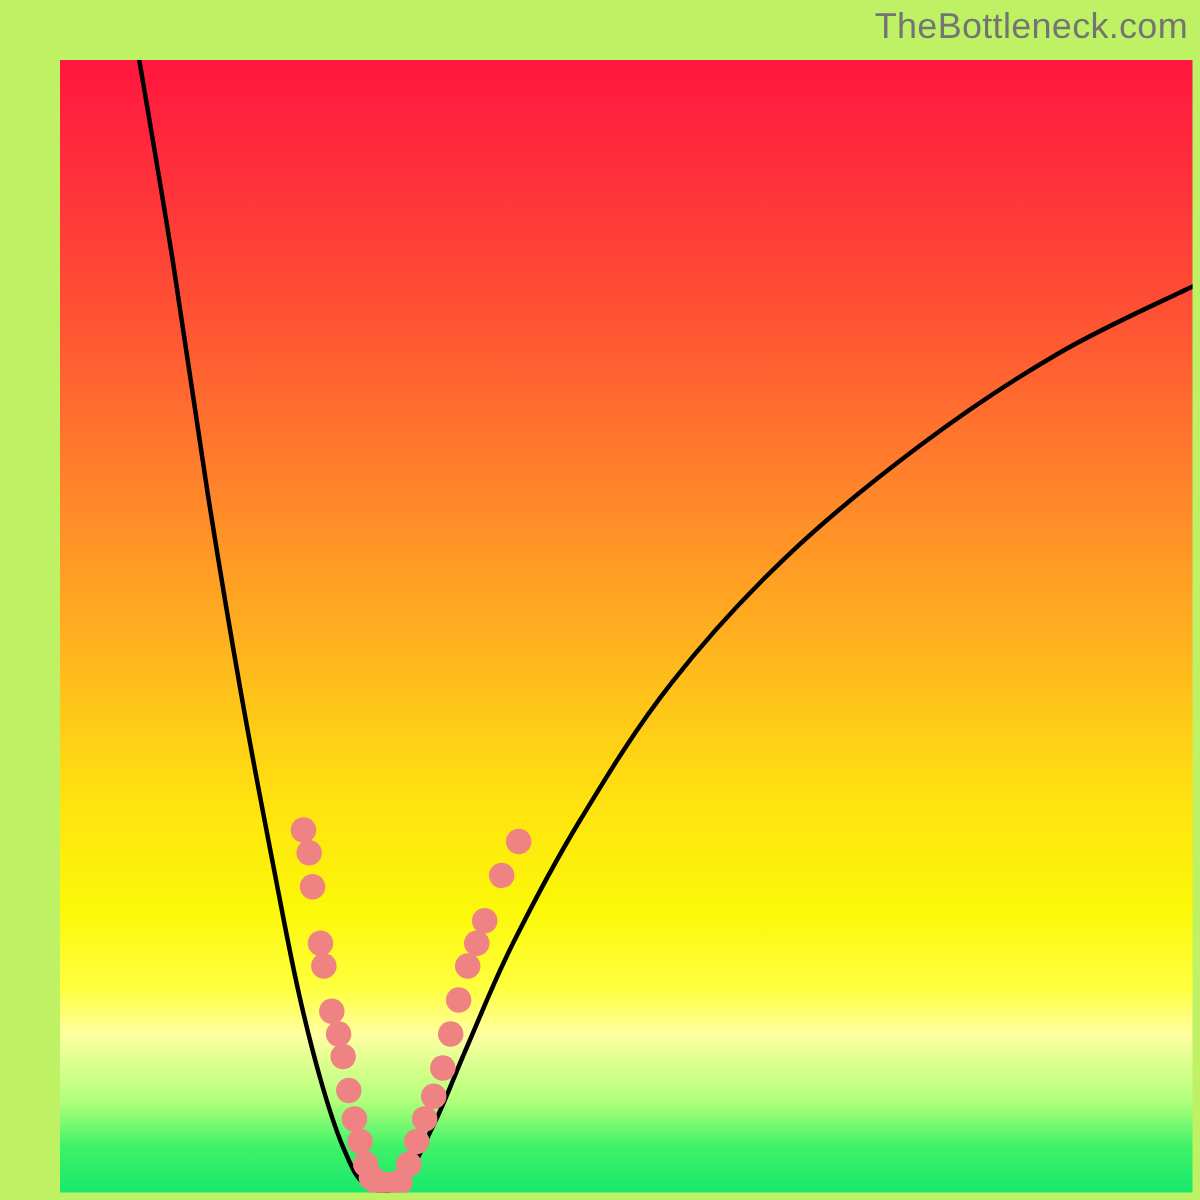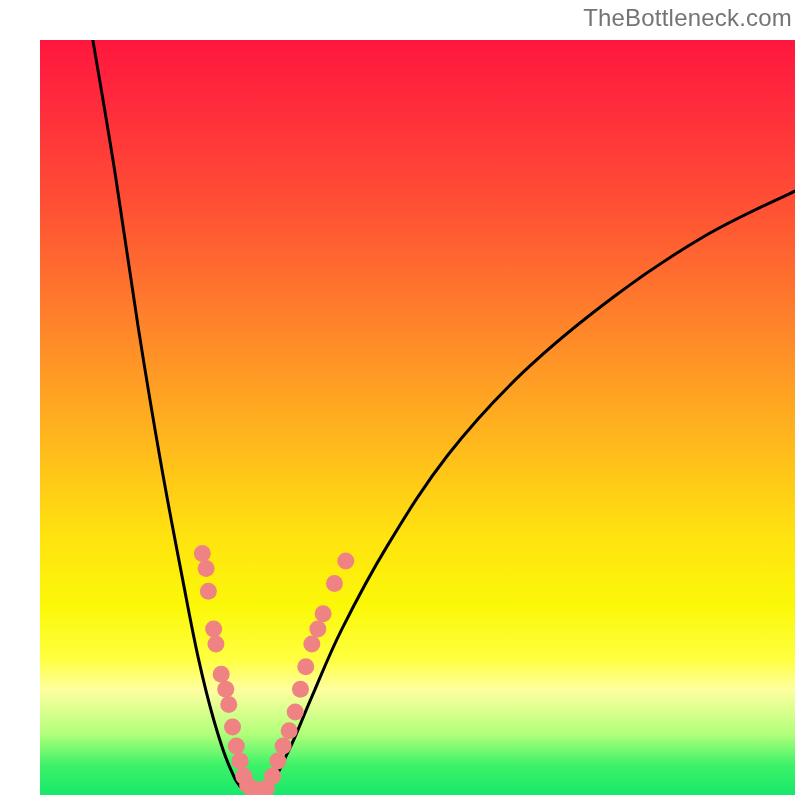--- a/index.html
+++ b/index.html
@@ -10,21 +10,21 @@
     overflow: hidden;
     background: #000;
     font-family: Arial, Helvetica, sans-serif;
   }
   .frame {
     position: absolute;
     left: 0;
     top: 0;
     width: 800px;
     height: 800px;
-    background: #ffffff;
+    background: #bef264;
   }
   .plot-area {
     position: absolute;
     left: 40px;
     top: 40px;
     width: 755px;
     height: 755px;
     
     background: linear-gradient(
       to bottom,

